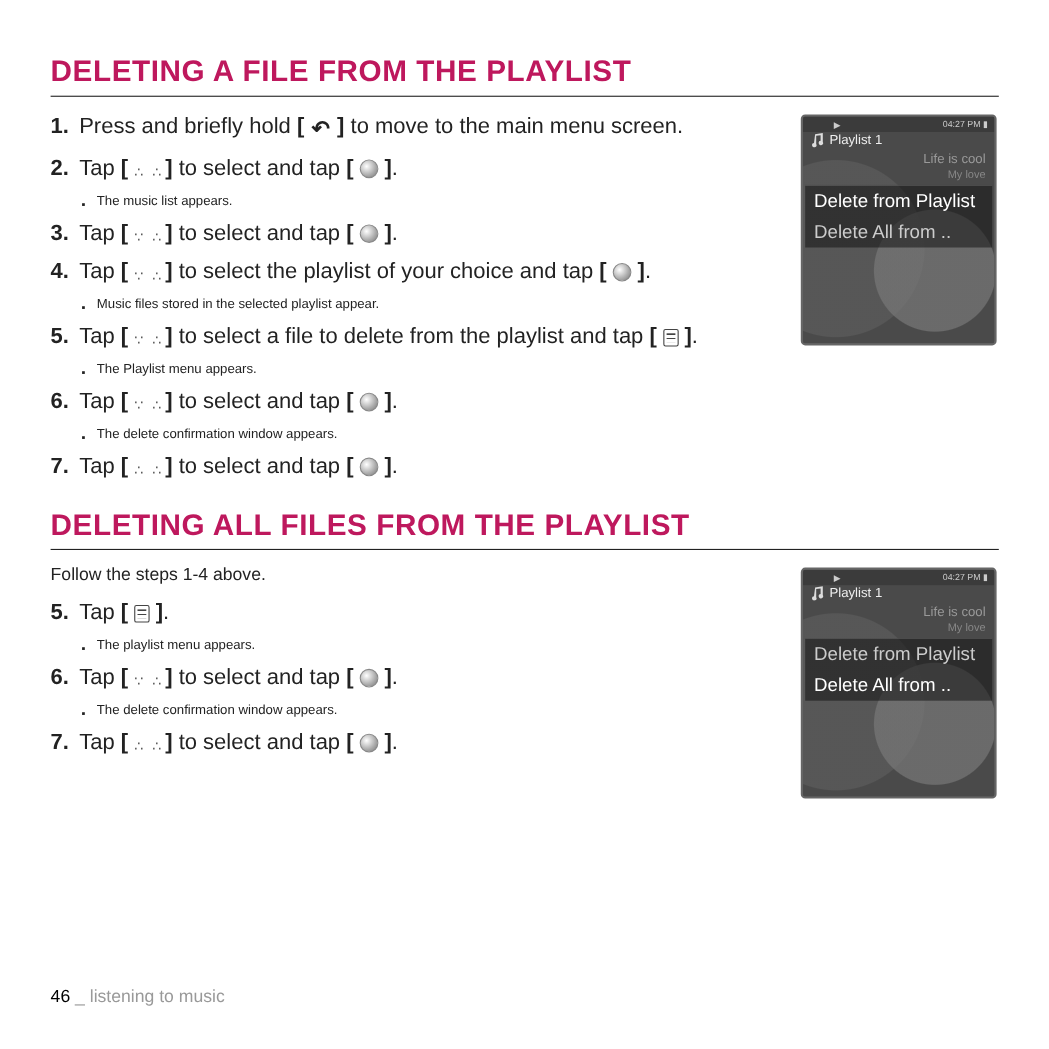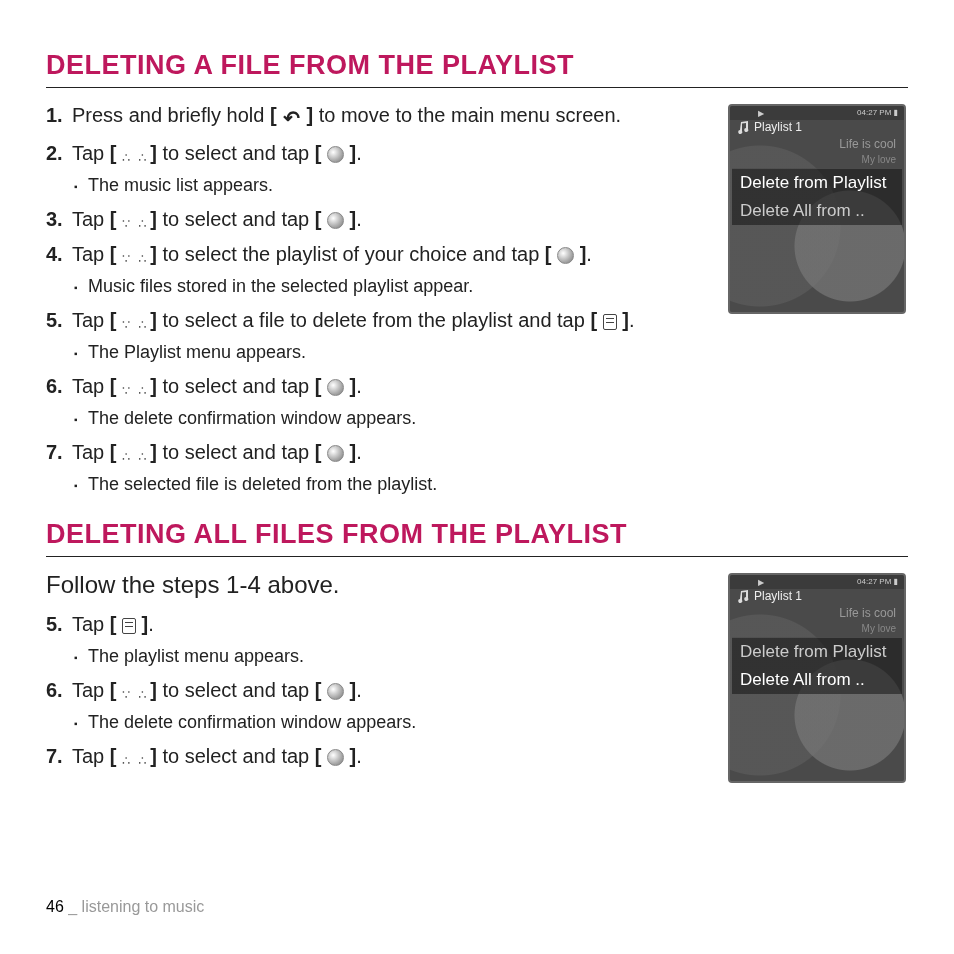--- a/index.html
+++ b/index.html
@@ -33,36 +33,36 @@
     position: relative;
   }
   ol li .num {
     position: absolute;
     left: 0;
     font-weight: bold;
   }
   ol li .body { display: inline; }
   ol li .body b { font-weight: bold; }
   .sub {
-    font-size: 18px;
+    font-size: 12px;
     color: #222;
     padding-left: 42px;
     margin-top: 2px;
     margin-bottom: 10px;
     position: relative;
   }
   .sub::before {
     content: "▪";
     position: absolute;
     left: 28px;
     font-size: 10px;
     top: 6px;
   }
   .intro {
-    font-size: 24px;
+    font-size: 16px;
     margin-bottom: 12px;
   }
   .icon {
     display: inline-block;
     vertical-align: -3px;
     margin: 0 1px;
   }
   .icon-back {
     font-size: 20px;
     font-weight: bold;
@@ -214,21 +214,20 @@
         <div class="sub">The Playlist menu appears.</div>
         <li><span class="num">6.</span><span class="body">Tap <b>[</b> <span class="icon-ud">
               <span class="icon-arrow">∵</span>
               <span class="icon-arrow">∴</span>
             </span> <b>]</b> to select <b><delete from="" playlist=""></delete></b> and tap <b>[</b> <span class="icon-circle"></span> <b>]</b>.</span></li>
         <div class="sub">The delete confirmation window appears.</div>
         <li><span class="num">7.</span><span class="body">Tap <b>[</b> <span class="icon-lr">
               <span class="icon-arrow">∴</span>
               <span class="icon-arrow">∴</span>
             </span> <b>]</b> to select <b><yes></yes></b> and tap <b>[</b> <span class="icon-circle"></span> <b>]</b>.</span></li>
-        <div class="sub">The selected file is deleted from the playlist.</div>
       </ol>
   </div>
   <div class="device">
     <div class="device-frame">
       <div class="device-bg"></div>
       <div class="device-status">
         <span class="play">▶</span>
         <span>04:27 PM</span>
         <span> ▮</span>
       </div>

